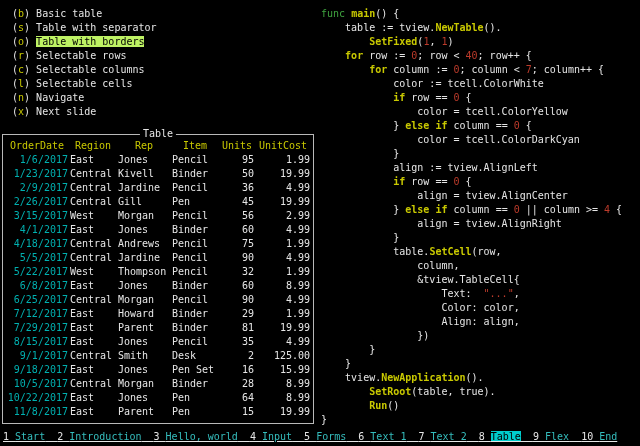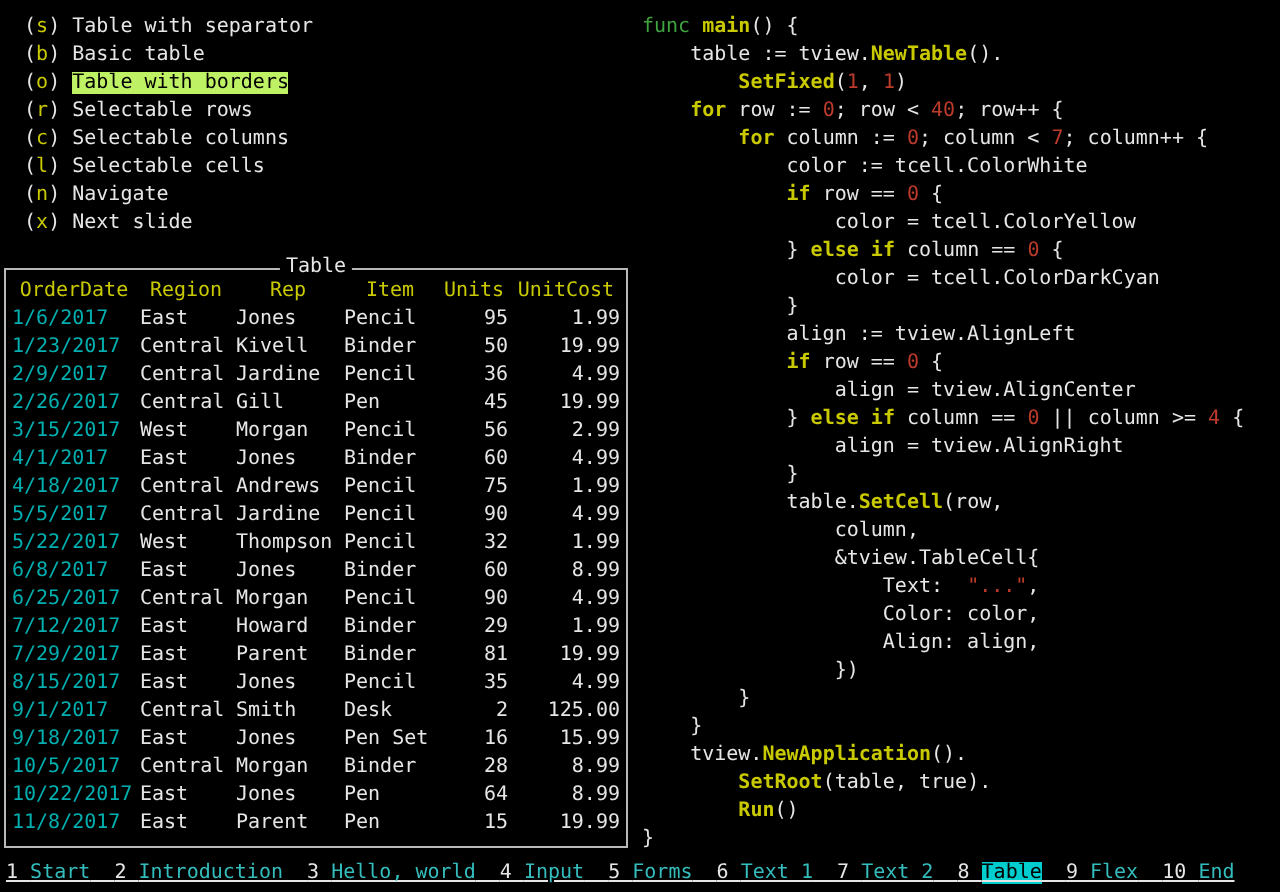--- a/index.html
+++ b/index.html
@@ -6,38 +6,38 @@
   .screen{position:relative;width:640px;height:446px;background:#000;overflow:hidden;
           font-family:"DejaVu Sans Mono",monospace;font-size:10px;line-height:14px;color:#e6e6e6;}
   .menu{position:absolute;left:12px;top:7px;}
   .mline{height:14px;white-space:pre;cursor:default;}
   .key{color:#c9c900;}
   .sel{background:#bef264;color:#000;}
   .tablebox{position:absolute;left:2px;top:134px;width:312px;height:290px;border:1px solid #b9b9b9;box-sizing:border-box;}
   .tabletitle{position:absolute;top:-8px;left:50%;transform:translateX(-50%);background:#000;padding:0 3px;color:#e6e6e6;}
   .tbl{padding-top:4px;}
   .trow{display:grid;grid-template-columns:62px 46px 52px 46px 34px 54px;column-gap:2px;padding:0 3px;height:14px;white-space:pre;}
-  .trow .c0{color:#00b0b0;}
+  .trow .c0{text-align:right;color:#00b0b0;}
   .trow .c1,.trow .c2,.trow .c3{text-align:left;}
   .trow .c4,.trow .c5{text-align:right;}
   .trow.hdr span{color:#c9c900;text-align:center;}
   .code{position:absolute;left:321px;top:7px;margin:0;}
   .code div{height:14px;white-space:pre;}
   .w{color:#e6e6e6;}.y{color:#c9c900;font-weight:bold;}.g{color:#3fa33f;}.r{color:#bd3b2b;}
   .statusbar{position:absolute;left:3px;bottom:2px;white-space:pre;text-decoration:underline;}
   .slabel{color:#35bdbd;}
   .slabel.sactive{background:#00cdcd;color:#000;}
 </style>
 </head>
 <body>
 
 <div class="screen">
   <div class="menu" id="menu">
+      <div class="mline"><span class="w">(</span><span class="key">b</span><span class="w">) </span><span class="w">Basic table</span></div>
       <div class="mline"><span class="w">(</span><span class="key">s</span><span class="w">) </span><span class="w">Table with separator</span></div>
-      <div class="mline"><span class="w">(</span><span class="key">b</span><span class="w">) </span><span class="w">Basic table</span></div>
       <div class="mline"><span class="w">(</span><span class="key">o</span><span class="w">) </span><span class="sel">Table with borders</span></div>
       <div class="mline"><span class="w">(</span><span class="key">r</span><span class="w">) </span><span class="w">Selectable rows</span></div>
       <div class="mline"><span class="w">(</span><span class="key">c</span><span class="w">) </span><span class="w">Selectable columns</span></div>
       <div class="mline"><span class="w">(</span><span class="key">l</span><span class="w">) </span><span class="w">Selectable cells</span></div>
       <div class="mline"><span class="w">(</span><span class="key">n</span><span class="w">) </span><span class="w">Navigate</span></div>
       <div class="mline"><span class="w">(</span><span class="key">x</span><span class="w">) </span><span class="w">Next slide</span></div>
     </div>
 
   <div class="tablebox">
     <span class="tabletitle">Table</span>

